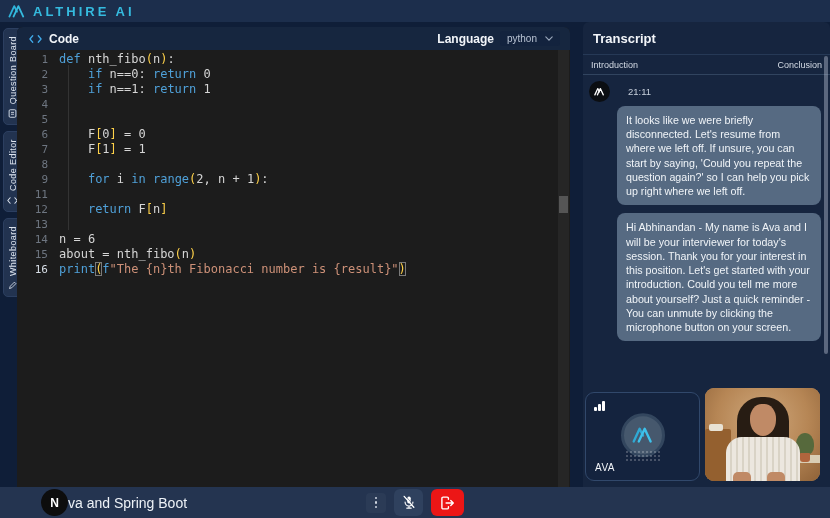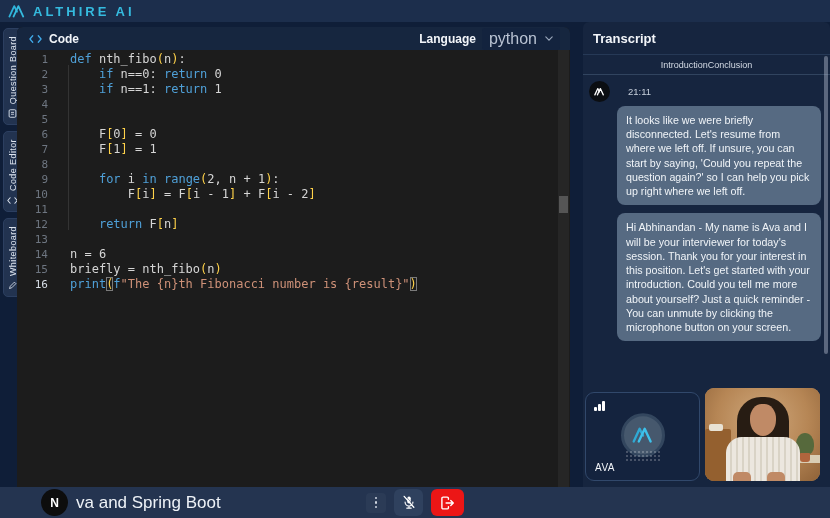--- a/index.html
+++ b/index.html
@@ -36,42 +36,42 @@
     height:23px; background:#16263f; display:flex; align-items:center;
     padding:0 10px 0 12px; gap:7px;
   }
   .code-panel-title{ font-size:12px; font-weight:700; color:#f2f5f9; }
   .lang-group{ margin-left:auto; display:flex; align-items:center; gap:6px; }
   .lang-label{ font-size:12px; font-weight:700; color:#f2f5f9; }
   .lang-select{
     display:flex; align-items:center; gap:8px; background:#13233e;
     border-radius:3px; padding:2px 7px; cursor:pointer;
   }
-  .lang-value{ font-size:16px; color:#b9c3d3; }
+  .lang-value{ font-size:10px; color:#b9c3d3; }
   .editor{ position:absolute; left:0; top:23px; right:0; bottom:0; background:#1c1c1c; padding-top:2px; }
   .cl{ display:flex; height:15px; line-height:15px; font-family:"DejaVu Sans Mono", monospace; font-size:12px; }
   .g{ width:31px; text-align:right; color:#6e7681; font-size:11px; flex:none; }
   .g.act{ color:#d7dee6; }
-  .ct{ margin-left:22px; white-space:pre; }
+  .ct{ margin-left:11px; white-space:pre; }
   .tk-k{ color:#4fa0d8; }
   .tk-p{ color:#d6d6d6; }
   .tk-b{ color:#ffd24a; }
   .tk-s{ color:#ce9178; }
   .tk-m{ color:#ffd24a; outline:1px solid #7a7a7a; outline-offset:-1px; }
   .indent-guide{ position:absolute; left:51px; top:15px; width:1px; height:165px; background:#333333; }
   .ed-scrollbar{ position:absolute; right:1px; top:0; bottom:0; width:11px; background:#262626; }
   .ed-thumb{ position:absolute; left:1px; top:146px; width:9px; height:17px; background:#555555; }
   
   .right-panel{
     position:absolute; left:583px; top:22px; width:247px; height:465px;
     background:#16253f; border-radius:6px 6px 0 0;
   }
   .transcript-title{ font-size:13px; font-weight:700; color:#f2f5f9; padding:9px 10px 8px; }
   .t-divider{ height:1px; background:#263956; }
-  .stage-row{ display:flex; justify-content:center; padding:5px 8px 4px; }
+  .stage-row{ display:flex; justify-content:space-between; padding:5px 8px 4px; }
   .stage-row span{ font-size:9px; color:#d4dbe5; }
   .stage-track{ height:1px; background:#31445f; }
   .msg-area{ position:relative; padding:6px 9px 0 6px; }
   .msg-head{ display:flex; align-items:center; gap:18px; margin-bottom:4px; }
   .t-avatar{
     width:21px; height:21px; border-radius:50%; background:#0b0e12;
     display:flex; align-items:center; justify-content:center; flex:none;
   }
   .msg-time{ font-size:9.5px; color:#c6cfdb; }
   .bubble{
@@ -120,21 +120,21 @@
   
   .bottom-bar{
     position:absolute; left:0; top:487px; width:830px; height:31px;
     background:#243450; display:flex; align-items:center;
   }
   .session-avatar{
     width:27px; height:27px; border-radius:50%; background:#0d0d0d; margin-left:41px;
     display:flex; align-items:center; justify-content:center;
     font-size:12px; font-weight:700; color:#ffffff; flex:none;
   }
-  .session-text{ margin-left:8px; font-size:17px; color:#eef2f7; }
+  .session-text{ margin-left:0; font-size:14px; color:#eef2f7; }
   .bar-controls{ position:absolute; left:50%; transform:translateX(-50%); display:flex; align-items:center; gap:8px; }
   .btn-kebab{ width:20px; height:20px; border-radius:4px; background:#2b3b56; display:flex; flex-direction:column;
     align-items:center; justify-content:center; gap:2px; cursor:pointer; }
   .btn-kebab i{ width:2.5px; height:2.5px; border-radius:50%; background:#cfd6e0; }
   .btn-mic{ width:29px; height:27px; border-radius:6px; background:#2f415e; display:flex;
     align-items:center; justify-content:center; cursor:pointer; }
   .btn-leave{ width:33px; height:27px; border-radius:6px; background:#ec1616; display:flex;
     align-items:center; justify-content:center; cursor:pointer; }
 </style>
 </head>
@@ -220,42 +220,38 @@
           </div>
           <div class="cl">
             <span class="g">8</span>
             <span class="ct"></span>
           </div>
           <div class="cl">
             <span class="g">9</span>
             <span class="ct"><span class="tk-p">    </span><span class="tk-k">for</span><span class="tk-p"> i </span><span class="tk-k">in</span><span class="tk-p"> </span><span class="tk-k">range</span><span class="tk-b">(</span><span class="tk-p">2, n + 1</span><span class="tk-b">)</span><span class="tk-p">:</span></span>
           </div>
           <div class="cl">
-            <span class="g">10</span>
-            <span class="ct"><span class="tk-p">        F</span><span class="tk-b">[</span><span class="tk-p">i</span><span class="tk-b">]</span><span class="tk-p"> = F</span><span class="tk-b">[</span><span class="tk-p">i - 1</span><span class="tk-b">]</span><span class="tk-p"> + F</span><span class="tk-b">[</span><span class="tk-p">i - 2</span><span class="tk-b">]</span></span>
-          </div>
-          <div class="cl">
             <span class="g">11</span>
             <span class="ct"></span>
           </div>
           <div class="cl">
             <span class="g">12</span>
             <span class="ct"><span class="tk-p">    </span><span class="tk-k">return</span><span class="tk-p"> F</span><span class="tk-b">[</span><span class="tk-p">n</span><span class="tk-b">]</span></span>
           </div>
           <div class="cl">
             <span class="g">13</span>
             <span class="ct"></span>
           </div>
           <div class="cl">
             <span class="g">14</span>
             <span class="ct"><span class="tk-p">n = 6</span></span>
           </div>
           <div class="cl">
             <span class="g">15</span>
-            <span class="ct"><span class="tk-p">briefly = nth_fibo</span><span class="tk-b">(</span><span class="tk-p">n</span><span class="tk-b">)</span></span>
+            <span class="ct"><span class="tk-p">about = nth_fibo</span><span class="tk-b">(</span><span class="tk-p">n</span><span class="tk-b">)</span></span>
           </div>
           <div class="cl">
             <span class="g act">16</span>
             <span class="ct"><span class="tk-k">print</span><span class="tk-m">(</span><span class="tk-k">f</span><span class="tk-s">"The {n}th Fibonacci number is {result}"</span><span class="tk-m">)</span></span>
           </div>
         </div>
       <div class="ed-scrollbar">
         <div class="ed-thumb"></div>
       </div>
     </div>

